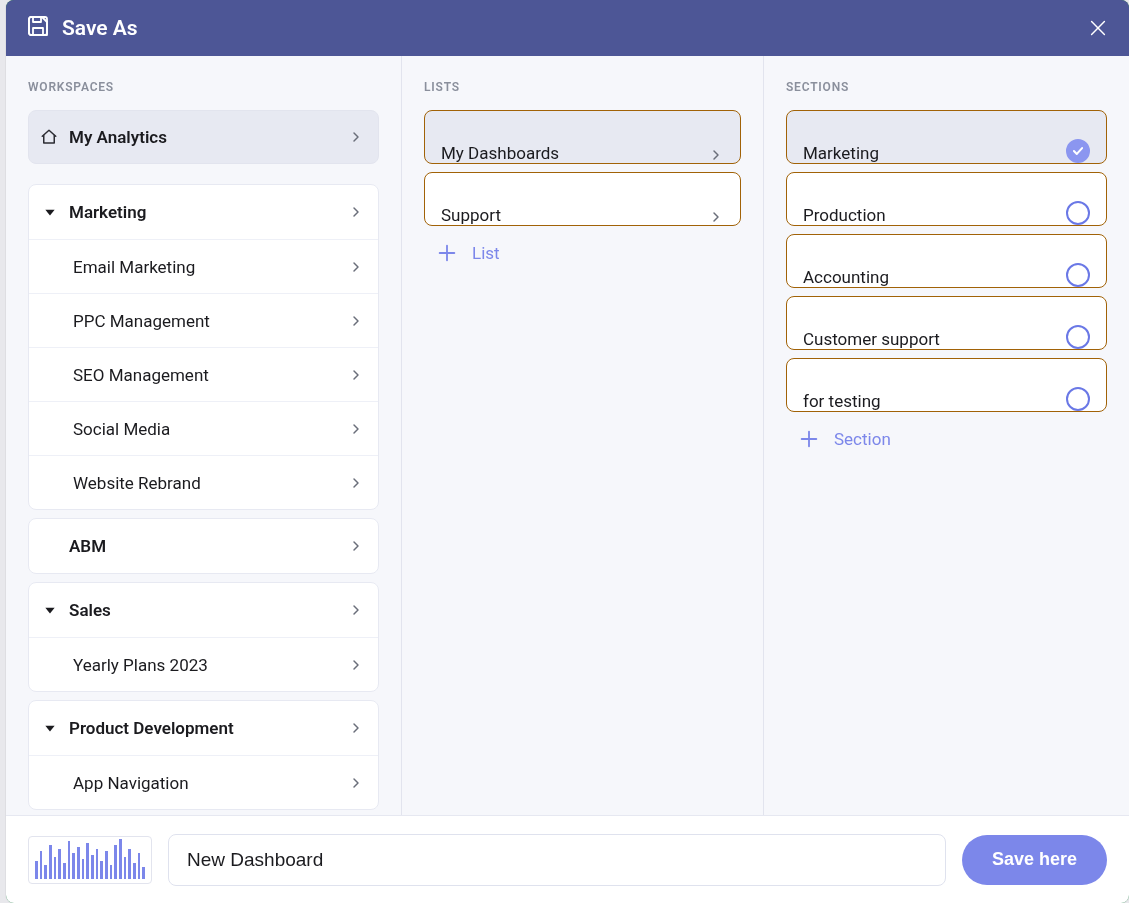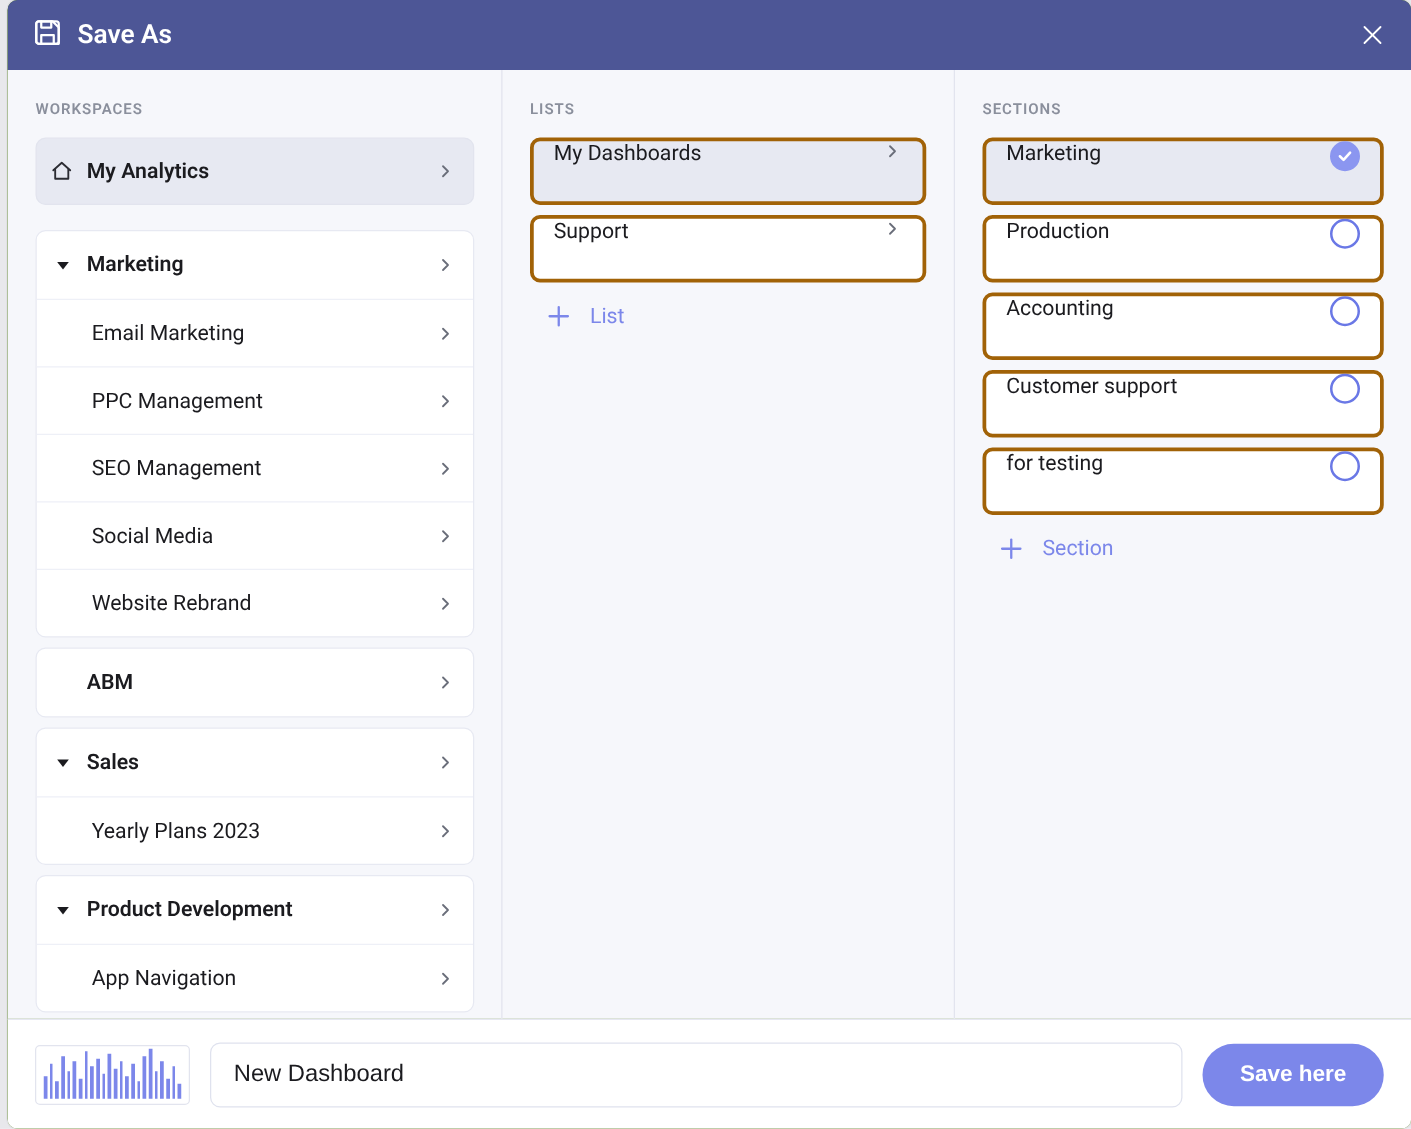--- a/index.html
+++ b/index.html
@@ -8,21 +8,21 @@
     font-family: -apple-system, BlinkMacSystemFont, "Segoe UI", Roboto, Arial, sans-serif;
     background: #e8e8ec;
     width: 1129px;
     height: 903px;
     position: relative;
     color: #1b1b1f;
   }
   .modal {
     position: absolute;
     top: 0; left: 6px; right: 0; bottom: 0;
-    background: #4d7c0f;
+    background: #15803d;
     border-radius: 8px;
     overflow: hidden;
     display: flex;
     flex-direction: column;
     box-shadow: 0 0 0 1px rgba(0,0,0,0.04);
   }
   .header {
     background: #4d5696;
     color: #fff;
     display: flex;
@@ -89,25 +89,25 @@
     margin-left: 10px;
     font-size: 17px;
     color: #1b1b1f;
   }
   .ws-item .label.bold { font-weight: 600; }
   .ws-item .chev-right { margin-left:auto; color:#6a6e7a; display:flex; }
   .ws-item.child .label { margin-left: 32px; font-weight: 400; }
 
   .list-item, .section-item {
     background: #fff;
-    border: 3px solid #a16207;
+    border: 1px solid #a16207;
     border-radius: 8px;
     height: 54px;
     display: flex;
-    align-items: flex-start;
+    align-items: flex-end;
     padding: 0 16px;
     font-size: 17px;
     color: #1b1b1f;
     cursor: pointer;
     margin-bottom: 8px;
   }
   .list-item.selected { background: #e7e9f2; }
   .list-item .chev-right { margin-left:auto; color:#6a6e7a; display:flex; }
 
   .section-item.selected { background: #e7e9f2; }

